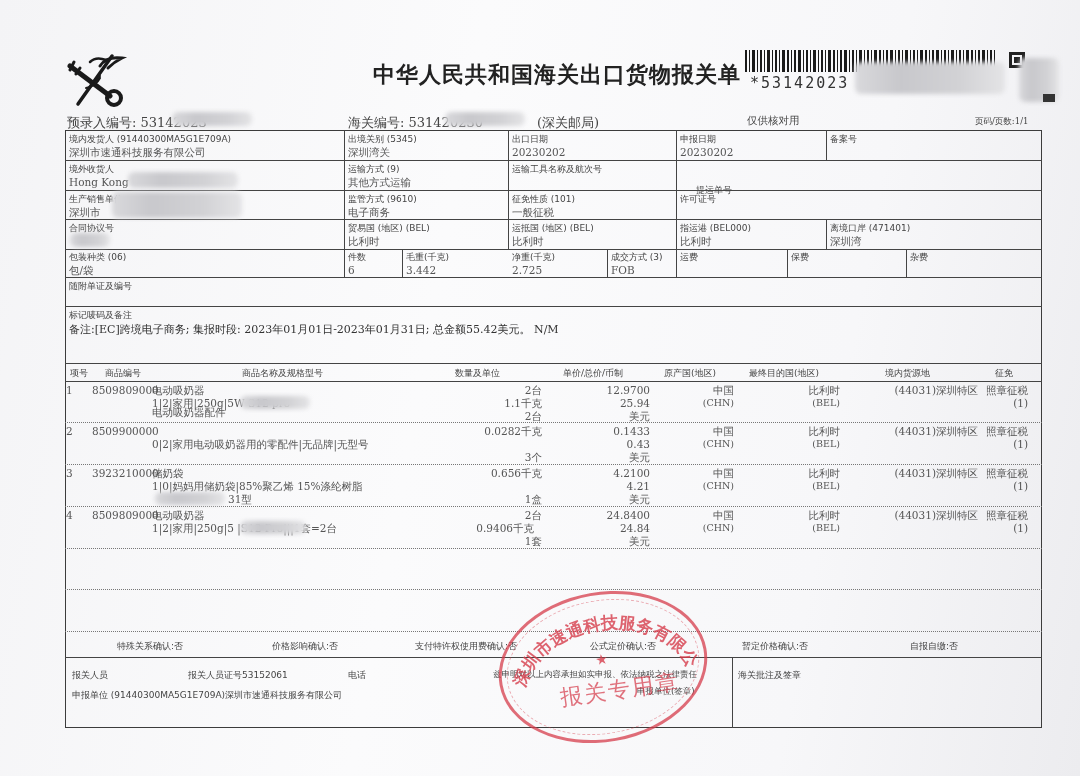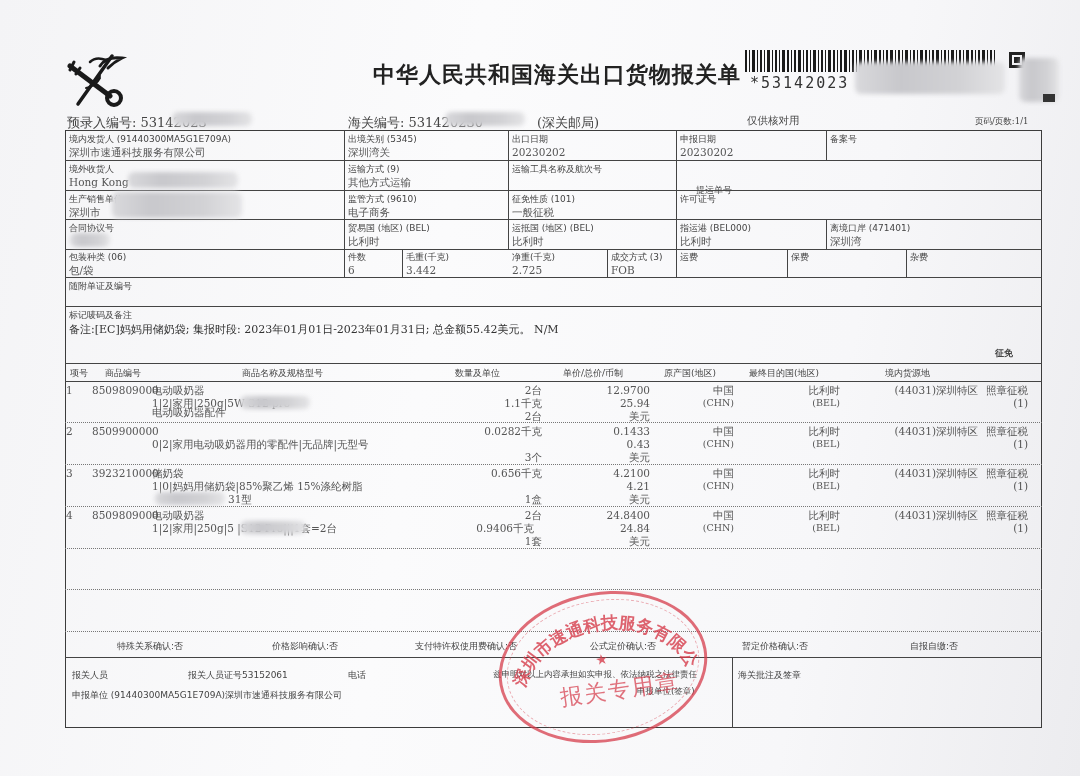--- a/index.html
+++ b/index.html
@@ -226,31 +226,31 @@
 <div class="abs lbl" style="left:512px;top:251px;">净重(千克)</div>
 <div class="abs val" style="left:512px;top:264px;">2.725</div>
 <div class="abs lbl" style="left:611px;top:251px;">成交方式 (3)</div>
 <div class="abs val" style="left:611px;top:264px;">FOB</div>
 <div class="abs lbl" style="left:680px;top:251px;">运费</div>
 <div class="abs lbl" style="left:791px;top:251px;">保费</div>
 <div class="abs lbl" style="left:910px;top:251px;">杂费</div>
 
 <div class="abs lbl" style="left:69px;top:280px;">随附单证及编号</div>
 <div class="abs lbl" style="left:69px;top:309px;">标记唛码及备注</div>
-<div class="abs val" style="left:69px;top:322px;font-size:11px;color:#333;">备注:[EC]妈妈用储奶袋; 集报时段: 2023年01月01日-2023年01月31日; 总金额55.42美元。 N/M</div>
+<div class="abs val" style="left:69px;top:322px;font-size:11px;color:#333;">备注:[EC]跨境电子商务; 集报时段: 2023年01月01日-2023年01月31日; 总金额55.42美元。 N/M</div>
 
 <div class="abs lbl" style="left:70px;top:367px;">项号</div>
 <div class="abs lbl" style="left:105px;top:367px;">商品编号</div>
 <div class="abs lbl" style="left:242px;top:367px;">商品名称及规格型号</div>
 <div class="abs lbl" style="left:455px;top:367px;">数量及单位</div>
 <div class="abs lbl" style="left:563px;top:367px;">单价/总价/币制</div>
 <div class="abs lbl" style="left:664px;top:367px;">原产国(地区)</div>
 <div class="abs lbl" style="left:749px;top:367px;">最终目的国(地区)</div>
 <div class="abs lbl" style="left:885px;top:367px;">境内货源地</div>
-<div class="abs lbl" style="left:995px;top:347px;font-weight:bold;">征免</div>
+<div class="abs lbl" style="left:995px;top:367px;">征免</div>
 
 <div>
   <div class="abs val" style="left:66px;top:384px;">1</div>
   <div class="abs val" style="left:92px;top:384px;">8509809000</div>
   <div class="abs val" style="left:152px;top:384px;">电动吸奶器</div>
   <div class="abs val" style="left:152px;top:397px;">1|2|家用|250g|5W          S12 pro</div>
   <div class="abs blur" style="left:240px;top:396px;width:70px;height:13px;"></div>
   <div class="abs val r" style="left:430px;top:384px;width:112px;">2台</div>
   <div class="abs val r" style="left:430px;top:397px;width:112px;">1.1千克</div>
   <div class="abs val r" style="left:430px;top:410px;width:112px;">2台</div>

